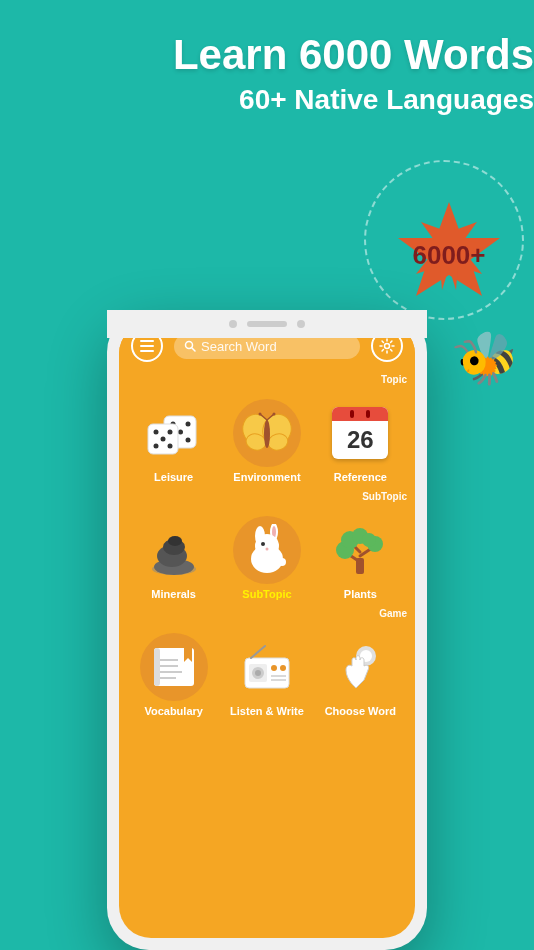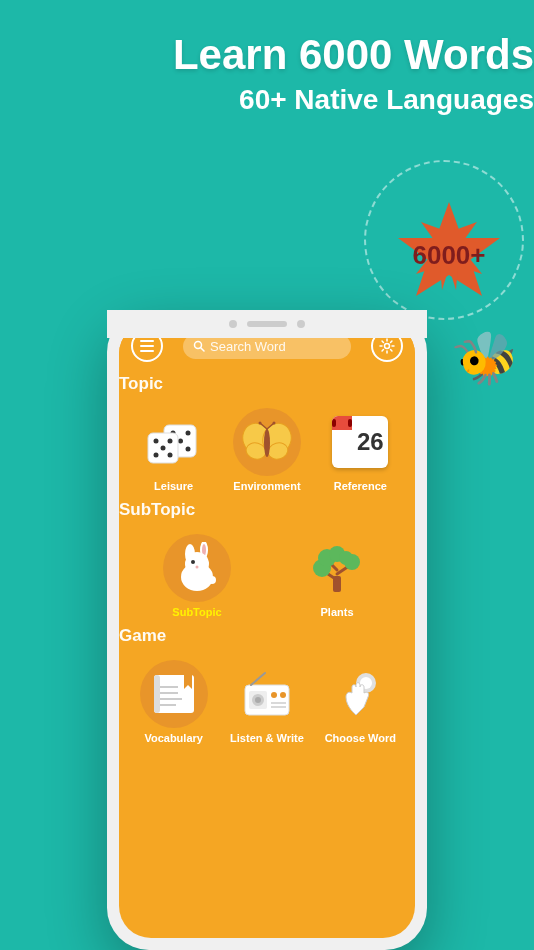--- a/index.html
+++ b/index.html
@@ -146,21 +146,21 @@
       background: #ccc;
       border-radius: 3px;
     }
 
     
     .app-bar {
       background: #f5a623;
       padding: 8px 12px;
       display: flex;
       align-items: center;
-      gap: 20px;
+      gap: 11px;
     }
     .menu-btn {
       width: 32px; height: 32px;
       border-radius: 50%;
       border: 2px solid white;
       display: flex;
       align-items: center;
       justify-content: center;
       flex-shrink: 0;
     }
@@ -195,25 +195,25 @@
       border: 2px solid white;
       display: flex;
       align-items: center;
       justify-content: center;
       flex-shrink: 0;
     }
 
     
     .section-label {
       background: #f5a623;
-      text-align: left;
+      text-align: right;
       color: rgba(255,255,255,0.95);
-      font-size: 17px;
+      font-size: 10px;
       font-weight: 600;
-      padding: 4px 0;
+      padding: 4px 8px;
     }
 
     
     .grid-row {
       display: flex;
       justify-content: space-around;
       padding: 10px 8px 4px;
       background: #f5a623;
     }
     .grid-item {
@@ -255,21 +255,21 @@
       width: 50px; height: 42px;
     }
 
     
     .calendar-box {
       width: 56px; height: 52px;
       background: white;
       border-radius: 6px;
       overflow: hidden;
       display: flex;
-      flex-direction: row;
+      flex-direction: column;
       box-shadow: 0 2px 4px rgba(0,0,0,0.2);
     }
     .calendar-top {
       background: #e74c3c;
       height: 14px;
       display: flex;
       align-items: center;
       justify-content: center;
     }
     .calendar-top-dots {
@@ -444,20 +444,33 @@
             </div>
           </div>
           <span class="icon-label">Reference</span>
         </div>
       </div>
 
       <div class="section-label">SubTopic</div>
 
       <div class="grid-row">
 
+        <div class="grid-item">
+          <div class="icon-circle flat">
+
+            <svg class="stones-svg" viewBox="0 0 52 50" xmlns="http://www.w3.org/2000/svg">
+              <ellipse cx="26" cy="44" rx="22" ry="6" fill="#888" opacity="0.5"></ellipse>
+              <ellipse cx="26" cy="42" rx="20" ry="8" fill="#666"></ellipse>
+              <ellipse cx="24" cy="31" rx="15" ry="11" fill="#555"></ellipse>
+              <ellipse cx="26" cy="22" rx="11" ry="8" fill="#444"></ellipse>
+              <ellipse cx="27" cy="16" rx="7" ry="5" fill="#333"></ellipse>
+            </svg>
+          </div>
+          <span class="icon-label">Minerals</span>
+        </div>
 
         <div class="grid-item">
           <div class="icon-circle">
 
             <svg class="rabbit-svg" viewBox="0 0 50 52" xmlns="http://www.w3.org/2000/svg" fill="white">
 
               <ellipse cx="18" cy="12" rx="5" ry="10" fill="white"></ellipse>
               <ellipse cx="32" cy="8" rx="4" ry="9" fill="white"></ellipse>
               <ellipse cx="32" cy="8" rx="2" ry="6" fill="#f0b0b0"></ellipse>
 

